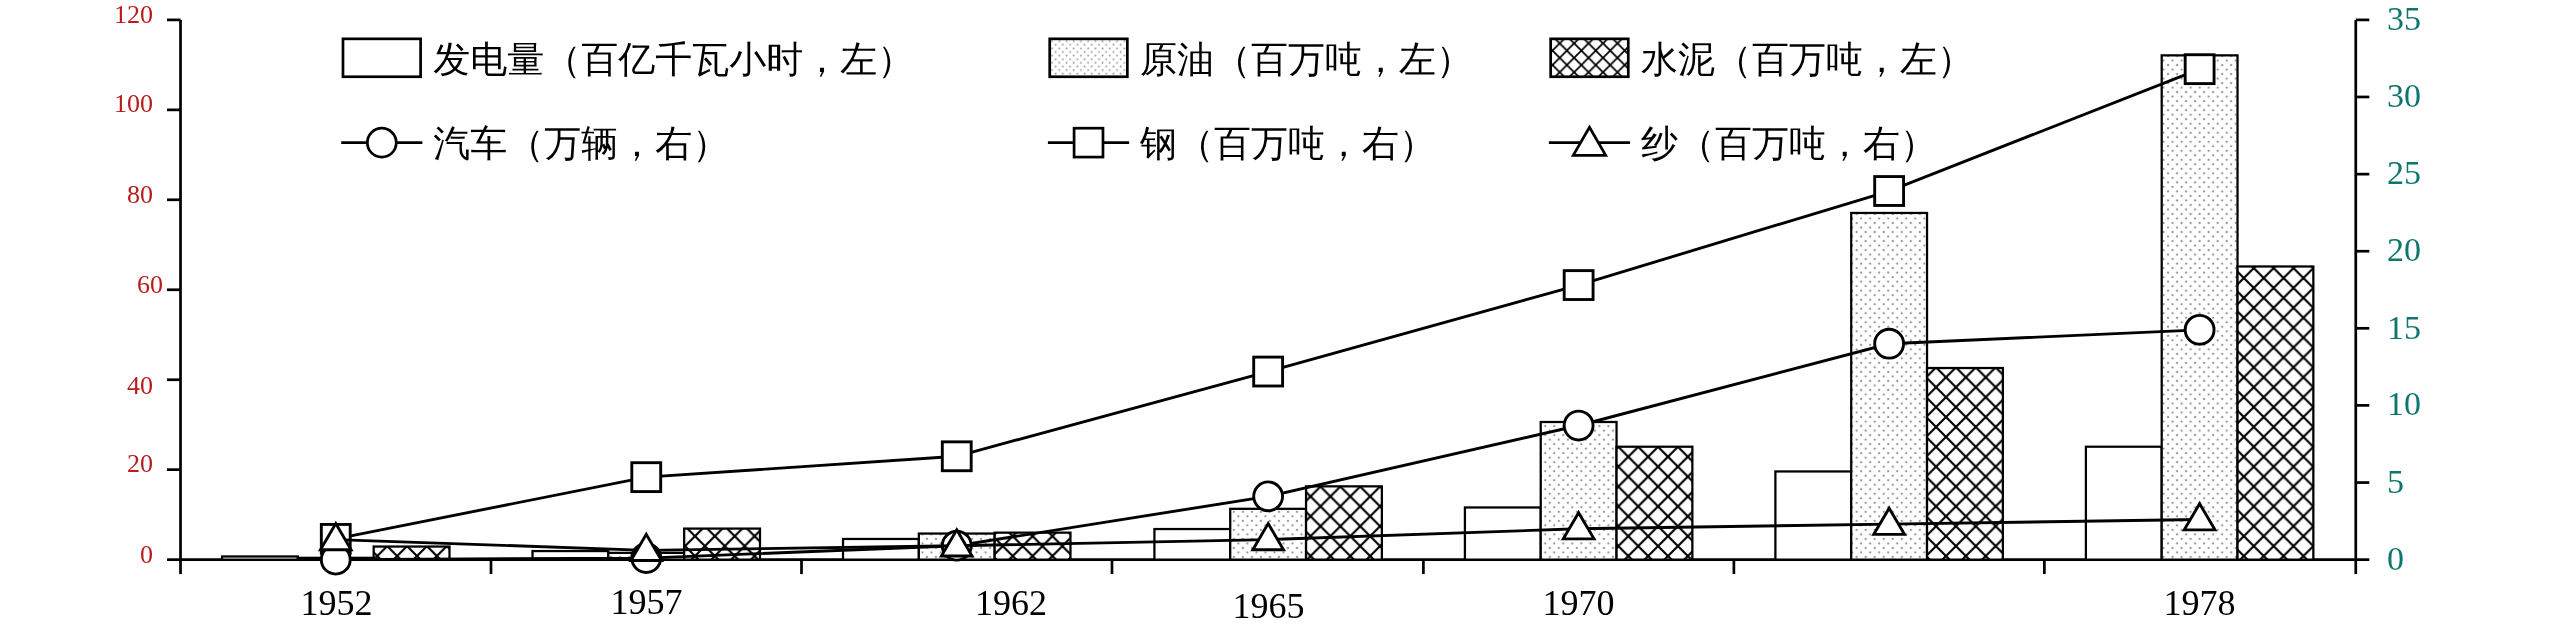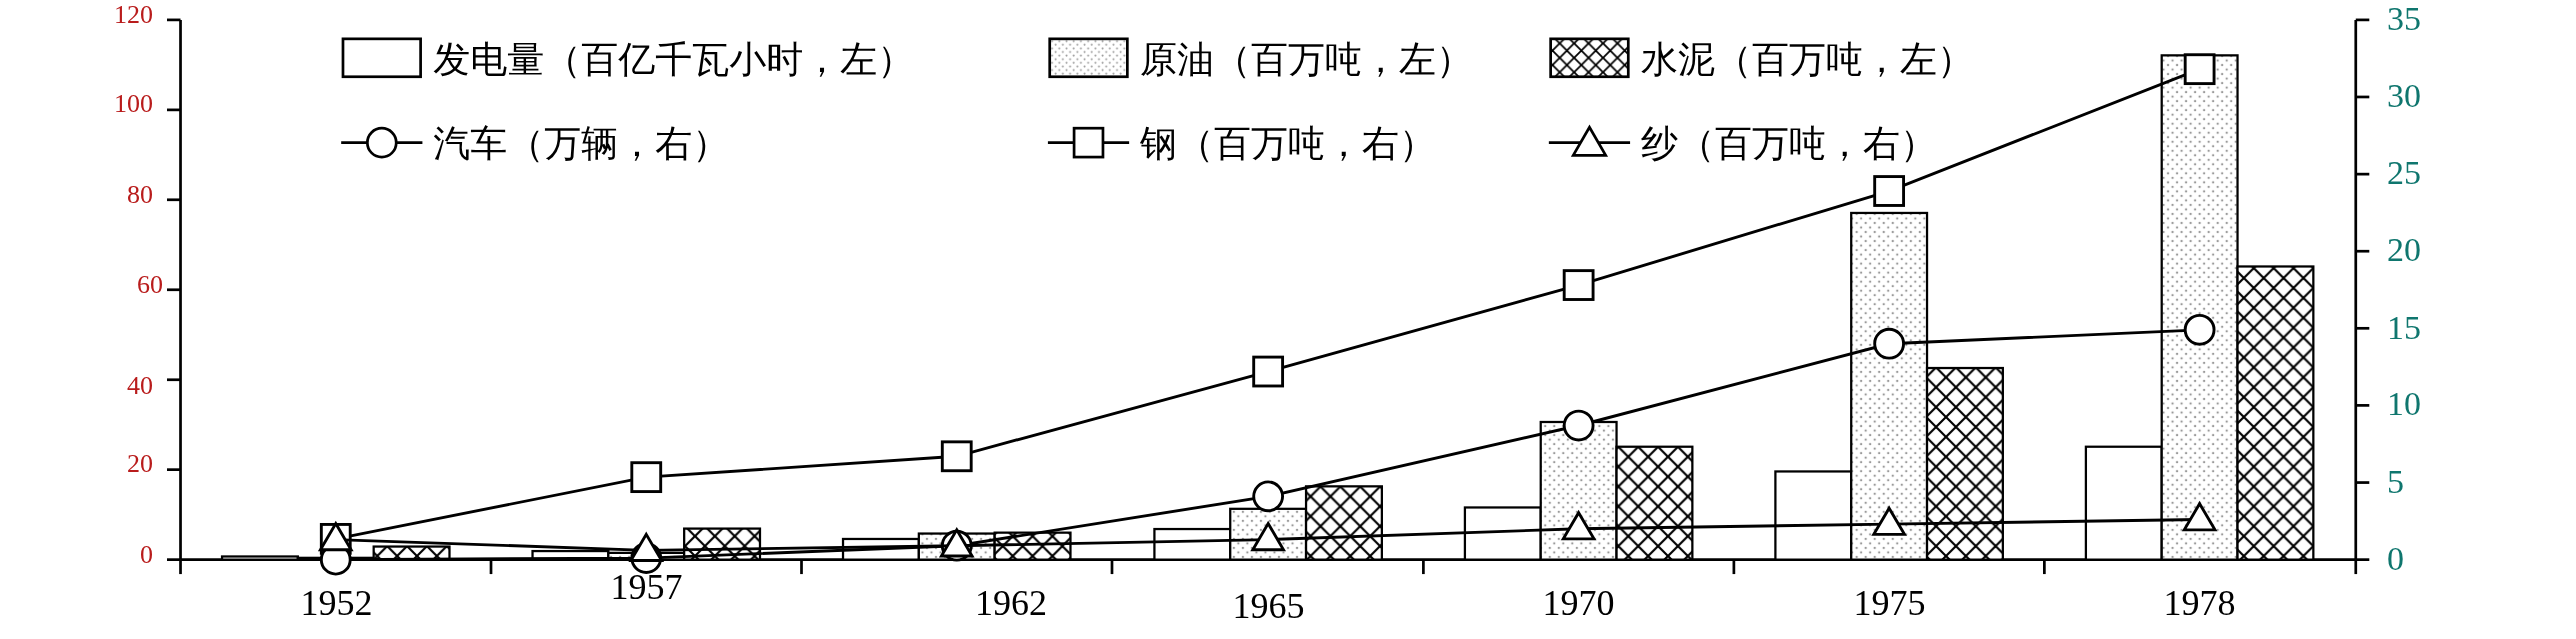--- a/index.html
+++ b/index.html
@@ -181,21 +181,20 @@
   <div class="axis-label-right" style="left:2387px; top:0px;">35</div>
   <div class="axis-label-right" style="left:2387px; top:77px;">30</div>
   <div class="axis-label-right" style="left:2387px; top:154px;">25</div>
   <div class="axis-label-right" style="left:2387px; top:231px;">20</div>
   <div class="axis-label-right" style="left:2387px; top:309px;">15</div>
   <div class="axis-label-right" style="left:2387px; top:385px;">10</div>
   <div class="axis-label-right" style="left:2387px; top:463px;">5</div>
   <div class="axis-label-right" style="left:2387px; top:540px;">0</div>
 
   <div class="cat-label" style="left:246px;  top:582px; width:181px;">1952</div>
-  <div class="cat-label" style="left:556px;  top:566px; width:181px;text-align:center;">1957</div>
+  <div class="cat-label" style="left:556px;  top:581px; width:181px;text-align:center;">1957</div>
   <div class="cat-label" style="left:866px;  top:582px; width:181px;text-align:right;">1962</div>
   <div class="cat-label" style="left:1178px; top:550px; width:181px;margin-top:35px;">1965</div>
   <div class="cat-label" style="left:1488px; top:582px; width:181px;">1970</div>
-  <div class="cat-label" style="left:1799px; top:582px; width:181px;">1975</div>
   <div class="cat-label" style="left:2109px; top:582px; width:181px;">1978</div>
 
 </div>
 
 
 </body></html>

